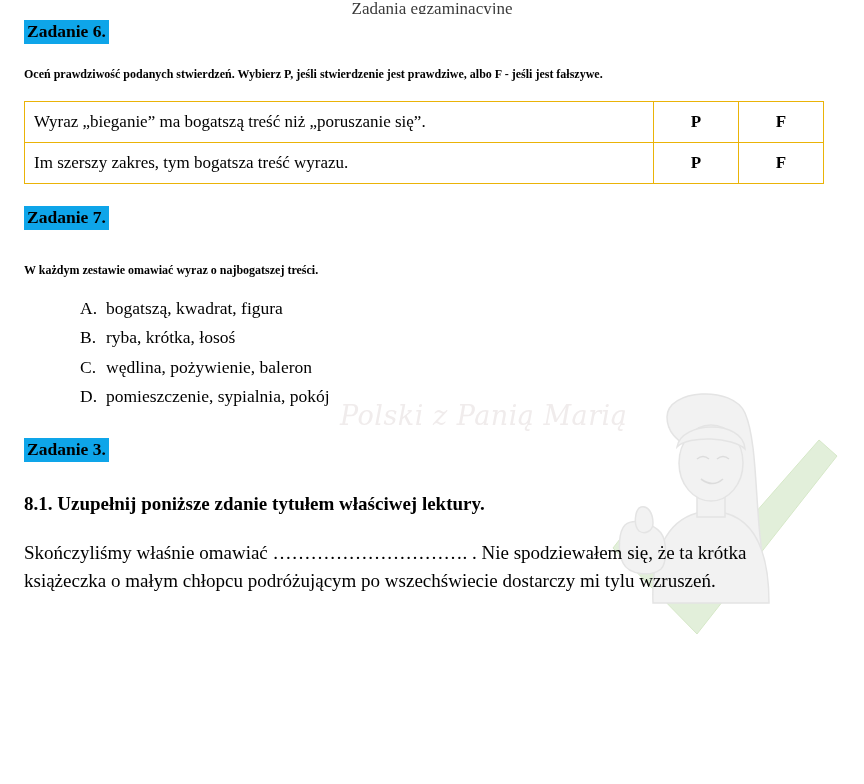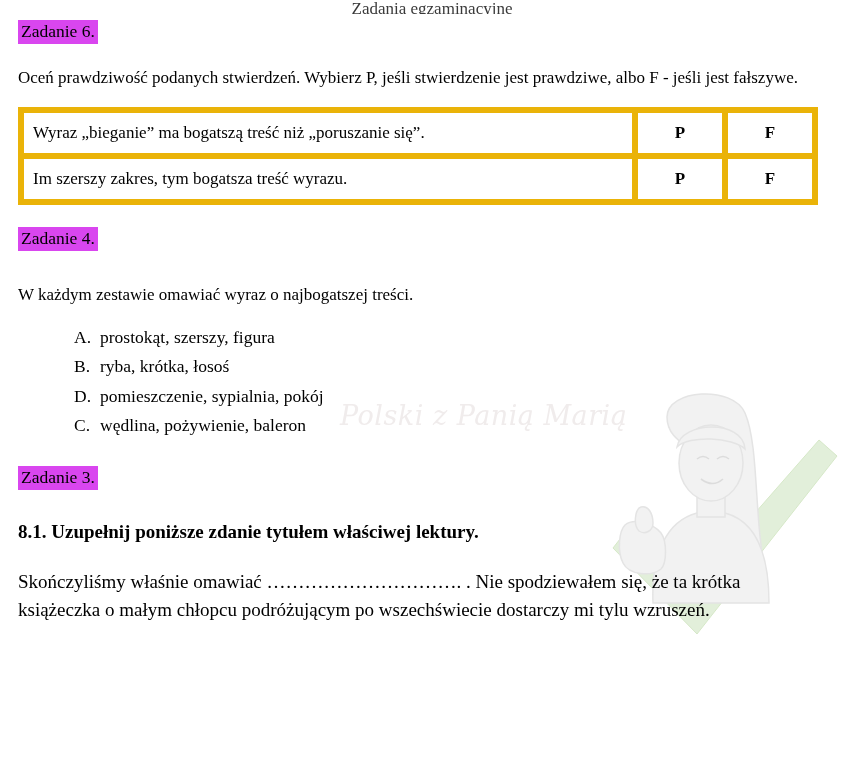--- a/index.html
+++ b/index.html
@@ -53,64 +53,64 @@
   .wm-person {
     position: absolute;
     left: 265px;
     top: 0px;
   }
 
   
   .content {
     position: relative;
     z-index: 2;
-    padding: 0 18px;
+    padding: 0 24px;
   }
 
   .header-line {
     text-align: center;
     font-size: 17px;
     color: #3a3a3a;
     margin: 0;
     padding-top: 0px;
     height: 14px;
     overflow: hidden;
     line-height: 17px;
   }
 
   .task-label {
     display: inline-block;
-    background: #d946ef;
-    font-weight: normal;
+    background: #0ea5e9;
+    font-weight: bold;
     font-size: 17.5px;
     padding: 1px 3px 2px 3px;
     margin: 0;
   }
 
   .spacer-6 { height: 6px; }
   .spacer-10 { height: 10px; }
   .spacer-18 { height: 18px; }
   .spacer-22 { height: 22px; }
 
   .instruction {
-    font-weight: normal;
-    font-size: 17px;
+    font-weight: bold;
+    font-size: 12px;
     line-height: 1.38;
     margin: 0;
     max-width: 800px;
   }
 
   table.tf-table {
     border-collapse: collapse;
     width: 800px;
     margin: 0;
     table-layout: fixed;
   }
   table.tf-table td {
-    border: 6px solid #eab308;
+    border: 1px solid #eab308;
     font-size: 17px;
     padding: 7px 9px;
     height: 26px;
     vertical-align: middle;
   }
   td.stmt { text-align: left; }
   td.pf {
     width: 66px;
     text-align: center;
     font-weight: bold;
@@ -209,42 +209,42 @@
           <td class="stmt">Im szerszy zakres, tym bogatsza treść wyrazu.</td>
           <td class="pf">P</td>
           <td class="pf">F</td>
         </tr>
       </tbody>
     </table>
 
     <div class="spacer-22"></div>
 
     <div>
-      <span class="task-label">Zadanie 4.</span>
+      <span class="task-label">Zadanie 7.</span>
     </div>
 
     <div class="spacer-22"></div>
     <div class="spacer-10"></div>
 
     <p class="instruction">W każdym zestawie omawiać wyraz o najbogatszej treści.</p>
 
     <div class="spacer-18"></div>
 
     <ol class="lettered">
       <li>
-        <span class="lt">A.</span><span>prostokąt, szerszy, figura</span>
+        <span class="lt">A.</span><span>bogatszą, kwadrat, figura</span>
       </li>
       <li>
         <span class="lt">B.</span><span>ryba, krótka, łosoś</span>
       </li>
       <li>
+        <span class="lt">C.</span><span>wędlina, pożywienie, baleron</span>
+      </li>
+      <li>
         <span class="lt">D.</span><span>pomieszczenie, sypialnia, pokój</span>
-      </li>
-      <li>
-        <span class="lt">C.</span><span>wędlina, pożywienie, baleron</span>
       </li>
     </ol>
 
     <div class="spacer-18"></div>
     <div class="spacer-6"></div>
 
     <div>
       <span class="task-label">Zadanie 3.</span>
     </div>
 

